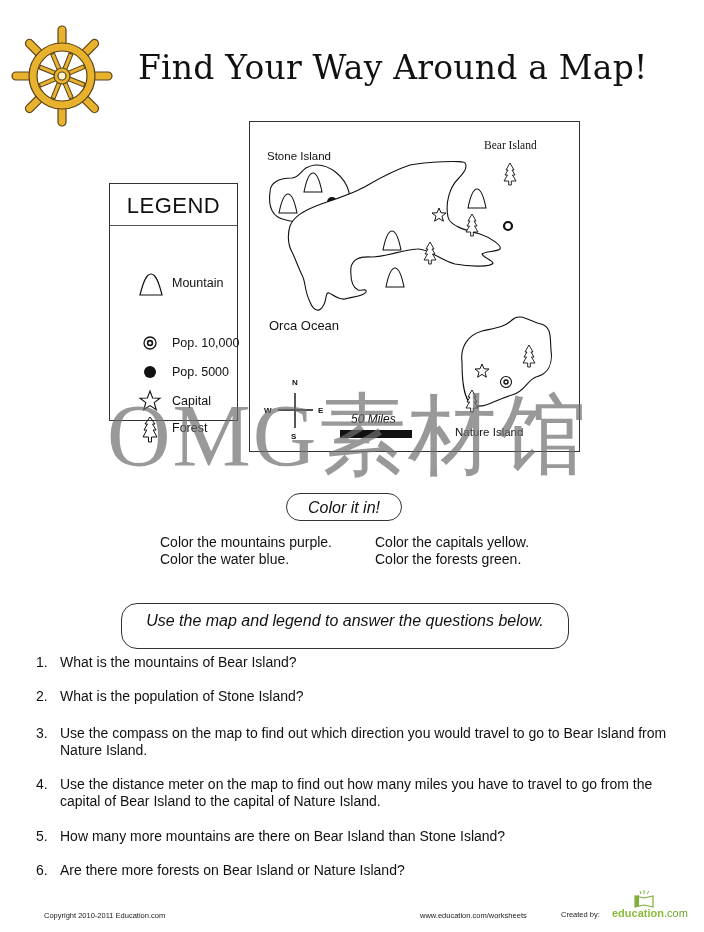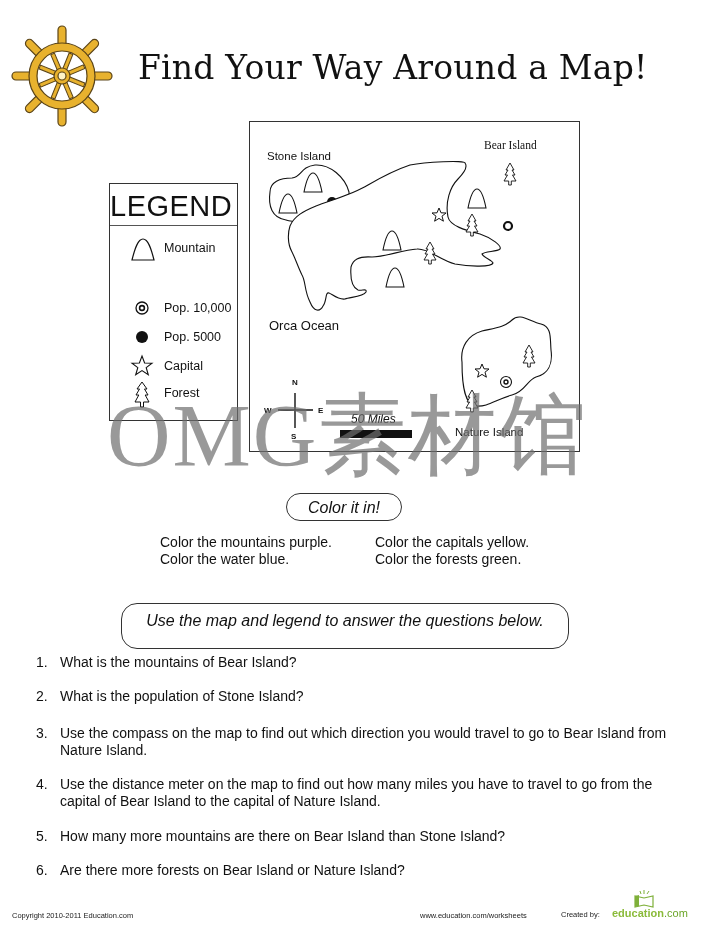--- a/index.html
+++ b/index.html
@@ -3,22 +3,22 @@
 <meta charset="utf-8">
 <style>
   * { box-sizing: border-box; margin: 0; padding: 0; }
   html, body { width: 704px; height: 932px; background: #ffffff; overflow: hidden; }
   body { position: relative; font-family: "Liberation Sans", sans-serif; color: #111; }
 
   .wheel { position: absolute; left: 10px; top: 24px; width: 104px; height: 104px; }
   .title { position: absolute; left: 138px; top: 48px; font-family: "DejaVu Serif", serif; font-size: 33px; letter-spacing: 0.2px; color: #111; white-space: nowrap; }
 
   .legend { position: absolute; left: 109px; top: 183px; width: 129px; height: 238px; border: 1.3px solid #333; background: #fff; }
-  .legend-title { height: 42px; border-bottom: 1.3px solid #555; font-size: 29px; line-height: 44px; letter-spacing: 0.5px; }
-  .legend-item { position: absolute; left: 8px; width: 127px; height: 24px; }
+  .legend-title { height: 42px; border-bottom: 1.3px solid #555; font-size: 22px; text-align: center; line-height: 44px; letter-spacing: 0.5px; }
+  .legend-item { position: absolute; left: 16px; width: 127px; height: 24px; margin-top: 35px; }
   .legend-item svg { position: absolute; left: 12px; top: 0; }
   .legend-item span { position: absolute; left: 46px; top: 5px; font-size: 12.5px; white-space: nowrap; }
 
   .map { position: absolute; left: 249px; top: 121px; width: 331px; height: 331px; border: 1.3px solid #333; background: #fff; }
   .map svg.mapsvg { position: absolute; left: 0; top: 0; }
   .map-label { position: absolute; font-size: 11.5px; white-space: nowrap; }
   .ocean-label { position: absolute; font-size: 13px; white-space: nowrap; }
   .compass-label { position: absolute; font-size: 8px; font-weight: bold; }
   .scale-label { position: absolute; font-size: 12px; white-space: nowrap; }
 
@@ -190,21 +190,21 @@
   <div class="q" style="top:174px">
       <span class="num">5.</span>
       <span class="txt">How many more mountains are there on Bear Island than Stone Island?</span>
     </div>
   <div class="q" style="top:208px">
       <span class="num">6.</span>
       <span class="txt">Are there more forests on Bear Island or Nature Island?</span>
     </div>
 </div>
 
-<div class="footer" style="left:12px; top:911px;">Copyright 2010-2011 Education.com</div>
+<div class="footer" style="left:44px; top:911px;">Copyright 2010-2011 Education.com</div>
 <div class="footer" style="left:420px; top:911px;">www.education.com/worksheets</div>
 <div class="footer" style="left:561px; top:910px;text-align:right;">Created by:</div>
 <svg class="book" width="24" height="20" viewBox="0 0 24 20">
   <path d="M3 7 L3 18 L12 16 L21 18 L21 7 L12 9 Z" fill="none" stroke="#7fb03a" stroke-width="1.2"></path>
   <path d="M3 7 L3 18 L7 17 L7 6 Z" fill="#7fb03a"></path>
   <path d="M12 5 L12 1 M15 5 L17 2 M9 5 L8 2" stroke="#7fb03a" stroke-width="1"></path>
 </svg>
 <div class="edu-logo"><span>education</span><span class="dotcom">.com</span></div>
 
 <div class="watermark">OMG素材馆</div>

